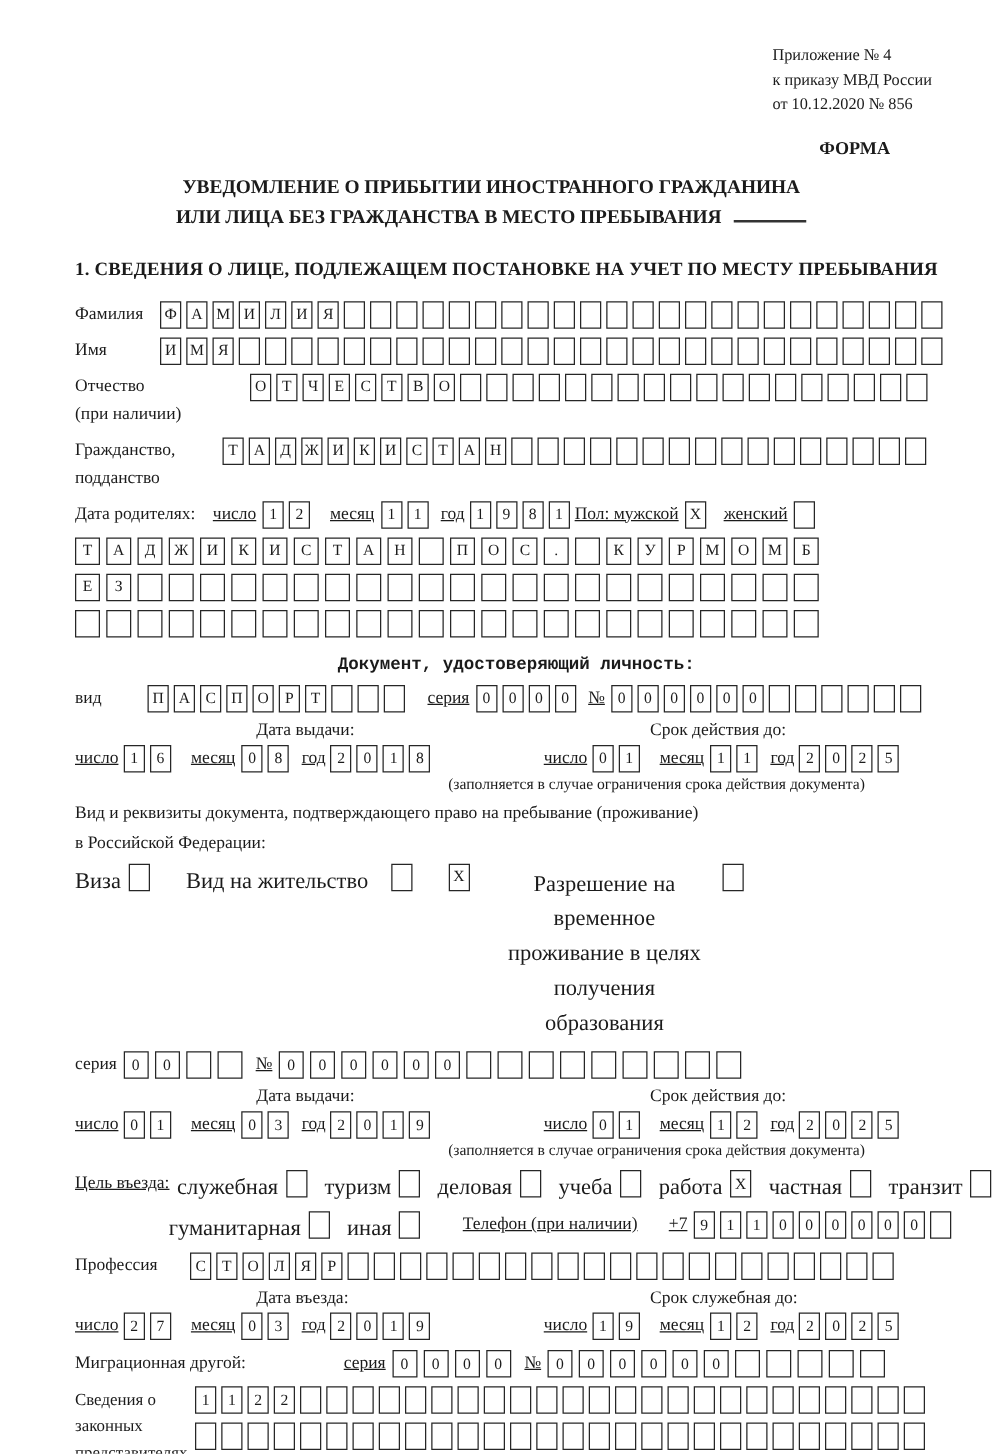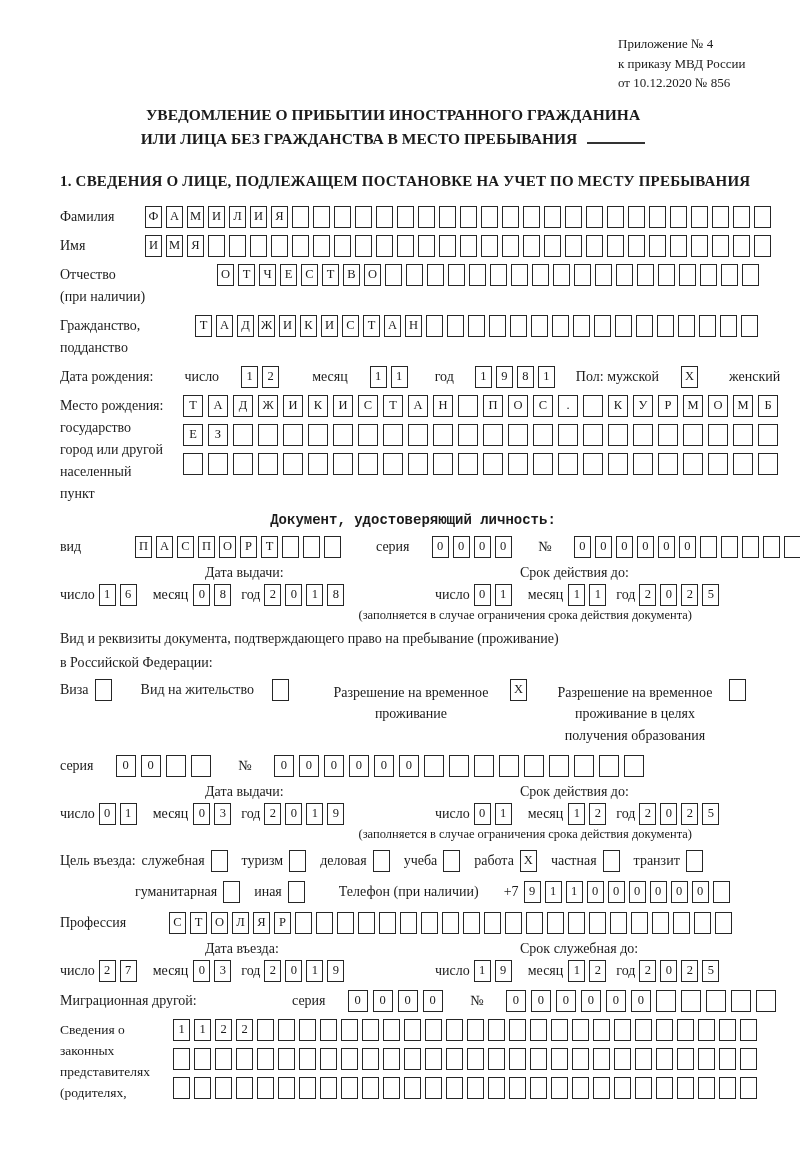--- a/index.html
+++ b/index.html
@@ -10,23 +10,23 @@
   .page{box-sizing:border-box;width:748px;height:1163px;padding:34px 22px 10px 60px;}
   
   .appendix{margin-left:558px;font-size:13px;line-height:1.5;white-space:nowrap;}
   .appendix .edition{margin-top:4px;}
   .forma{font-weight:bold;font-size:14.5px;text-align:right;padding-right:14px;margin:18px 0 10px;}
   
   .title{font-weight:bold;font-size:15.5px;text-align:center;line-height:1.55;margin-top:10px;}
   .title-blank{display:inline-block;width:58px;border-bottom:2px solid #333;height:12px;margin-left:10px;}
   .sec1{font-weight:bold;font-size:15px;letter-spacing:.2px;margin:22px 0 16px;white-space:nowrap;}
   
-  .row{display:flex;align-items:flex-start;margin-bottom:7px;gap:17px;}
+  .row{display:flex;align-items:flex-start;margin-bottom:7px;}
   .lbl{font-size:14px;flex:none;padding-top:3px;}
-  .sl{font-size:14px;flex:none;padding-top:3px;}
+  .sl{font-size:14px;flex:none;padding-top:3px;text-decoration:underline;}
   .lbl-col{flex:none;font-size:14px;line-height:22px;}
   .sub{font-size:14px;}
   .cells{display:flex;flex-wrap:nowrap;flex:none;}
   .cell{
     box-sizing:border-box;flex:none;display:inline-flex;align-items:center;justify-content:center;
     width:17px;height:22px;border:1.6px solid #262626;margin-right:4px;background:#fff;
     font-size:12.5px;line-height:1;
   }
   .wide .cell{width:20px;margin-right:5px;}
   .stack .cells{margin-bottom:7px;}
@@ -45,39 +45,40 @@
   .dg-left .dg-head{margin-left:145px;}
   .dg-right .dg-head{margin-left:85px;}
   .dg-line{display:flex;align-items:flex-start;font-size:14px;}
   .dg-line .sl{padding-top:3px;}
   .fill-note{font-size:12.5px;text-align:right;padding-right:34px;margin:2px 0 8px;}
   .intro{font-size:14px;margin:6px 0 8px;}
   .intro2{font-size:14px;margin:0 0 8px;}
   
   .opt-row{display:flex;align-items:flex-start;margin-bottom:8px;}
   .opt{display:flex;align-items:flex-start;flex:none;}
-  .opt-lbl{font-size:14px;padding-top:3px;margin-right:6px;}
+  .opt-lbl{font-size:18px;padding-top:3px;margin-right:6px;}
   .opt-lbl.center{text-align:center;line-height:1.55;}
   .w186{width:186px;} .w176{width:176px;}
   .purpose-row{display:flex;align-items:flex-start;margin-bottom:9px;font-size:14px;}
   .purpose-row .opt{margin-left:10px;text-align:center;}
   .purpose-row .opt:first-of-type{margin-left:6px;}
   .lh-tight{line-height:21px;font-size:13.5px;}
 </style>
 </head>
 <body>
 
 <div class="page">
 
   <div class="appendix">
     <div>Приложение № 4</div>
     <div>к приказу МВД России</div>
     <div>от 10.12.2020 № 856</div>
   </div>
 
+  <div class="forma">ФОРМА</div>
 
   <div class="title">
     <div>УВЕДОМЛЕНИЕ О ПРИБЫТИИ ИНОСТРАННОГО ГРАЖДАНИНА</div>
     <div><span>ИЛИ ЛИЦА БЕЗ ГРАЖДАНСТВА В МЕСТО ПРЕБЫВАНИЯ</span><span class="title-blank"></span></div>
   </div>
 
   <div class="sec1">1. СВЕДЕНИЯ О ЛИЦЕ, ПОДЛЕЖАЩЕМ ПОСТАНОВКЕ НА УЧЕТ ПО МЕСТУ ПРЕБЫВАНИЯ</div>
 
   <div class="row">
     <span class="lbl w68">Фамилия</span>
@@ -216,21 +217,21 @@
         <span class="cell"></span>
         <span class="cell"></span>
         <span class="cell"></span>
         <span class="cell"></span>
         <span class="cell"></span>
         <span class="cell"></span>
       </div>
   </div>
 
   <div class="row">
-    <span class="lbl">Дата рождения:</span>
+    <span class="lbl">Дата родителях:</span>
     <span class="sl ml14 mr5">число</span>
     <div class="cells">
         <span class="cell">1</span>
         <span class="cell">2</span>
       </div>
     <span class="sl ml12 mr5">месяц</span>
     <div class="cells">
         <span class="cell">1</span>
         <span class="cell">1</span>
       </div>
@@ -245,26 +246,20 @@
     <div class="cells">
         <span class="cell">X</span>
       </div>
     <span class="sl ml10 mr5">женский</span>
     <div class="cells">
         <span class="cell"></span>
       </div>
   </div>
 
   <div class="row stack">
-    <div class="lbl-col w106">
-      <div>Место рождения:</div>
-      <div>государство</div>
-      <div>город или другой</div>
-      <div>населенный пункт</div>
-    </div>
     <div>
       <div class="cells wide">
           <span class="cell">Т</span>
           <span class="cell">А</span>
           <span class="cell">Д</span>
           <span class="cell">Ж</span>
           <span class="cell">И</span>
           <span class="cell">К</span>
           <span class="cell">И</span>
           <span class="cell">С</span>
@@ -438,21 +433,20 @@
           <span class="cell"></span>
         </div>
     </div>
     <div class="opt ml25">
       <span class="opt-lbl">Вид на жительство</span>
       <div class="cells ml12">
           <span class="cell"></span>
         </div>
     </div>
     <div class="opt ml25">
-      <span class="opt-lbl center w186">Разрешение на временное проживание</span>
       <div class="cells">
           <span class="cell">X</span>
         </div>
     </div>
     <div class="opt ml16">
       <span class="opt-lbl center w176">Разрешение на временное проживание в целях получения образования</span>
       <div class="cells">
           <span class="cell"></span>
         </div>
     </div>

